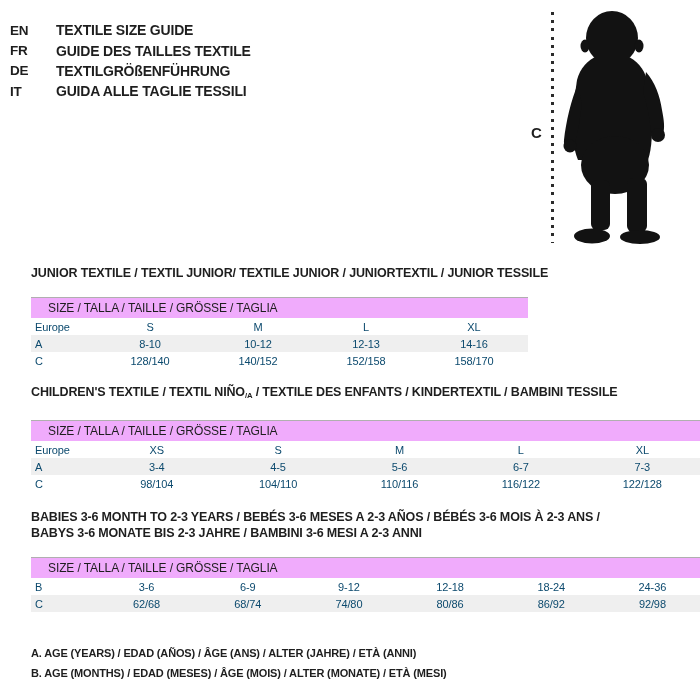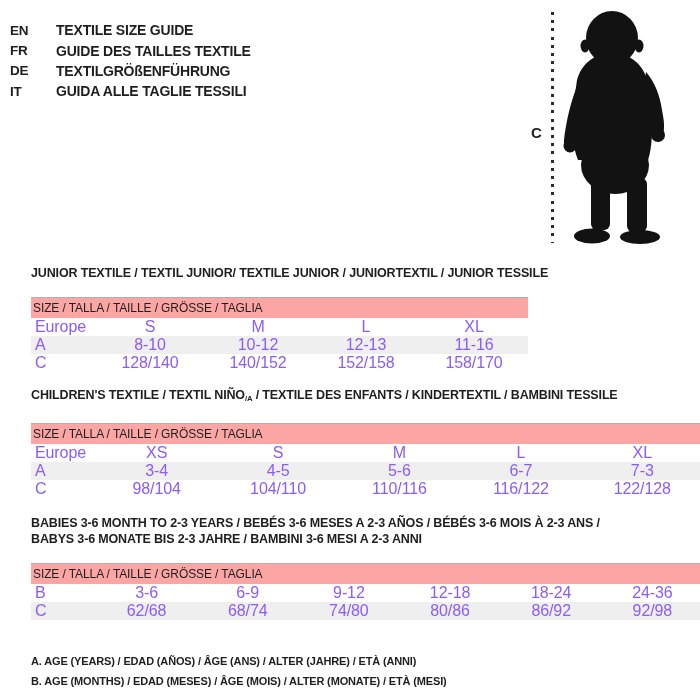--- a/index.html
+++ b/index.html
@@ -24,24 +24,24 @@
   .title-line{display:block;line-height:16px;white-space:nowrap;}
   .sub-size{font-size:0.62em;vertical-align:-2px;}
 
   .size-section .section-title{margin-bottom:16px;}
   .size-section.junior .section-title{margin-top:3px;line-height:14px;}
   .size-section.children .section-title{margin-top:15px;line-height:14px;}
   .size-section.babies .section-title{margin-top:17px;}
 
   table.size-table{border-collapse:collapse;table-layout:fixed;width:672px;}
   .size-section.junior table.size-table{width:497px;}
-  table.size-table th.size-head{background:#fca5a5;height:20px;text-align:left;
-    font-weight:400;font-size:12px;letter-spacing:-0.1px;padding:0 0 0 2px;
+  table.size-table th.size-head{background:#f0abfc;height:20px;text-align:left;
+    font-weight:400;font-size:12px;letter-spacing:-0.1px;padding:0 0 0 17px;
     border-top:1px solid #b0afaf;}
-  table.size-table td{height:17px;font-size:16px;font-weight:400;color:#8b5cf6;
+  table.size-table td{height:17px;font-size:11px;font-weight:400;color:#0c4a6e;
     padding:0;text-align:center;letter-spacing:-0.1px;}
   table.size-table td.row-label{text-align:left;padding-left:4px;}
   table.size-table col.label-col{width:65px;}
   table.size-table tbody tr:nth-child(even){background:#efefef;}
 
   .footnotes{margin-top:31px;}
   .footnote-line{font-size:11px;font-weight:700;line-height:20px;letter-spacing:-0.15px;white-space:nowrap;}
 </style>
 </head>
 <body>
@@ -113,21 +113,21 @@
                 <td>S</td>
                 <td>M</td>
                 <td>L</td>
                 <td>XL</td>
               </tr>
               <tr>
                 <td class="row-label">A</td>
                 <td>8-10</td>
                 <td>10-12</td>
                 <td>12-13</td>
-                <td>11-16</td>
+                <td>14-16</td>
               </tr>
               <tr>
                 <td class="row-label">C</td>
                 <td>128/140</td>
                 <td>140/152</td>
                 <td>152/158</td>
                 <td>158/170</td>
               </tr>
             </tbody>
           </table>

